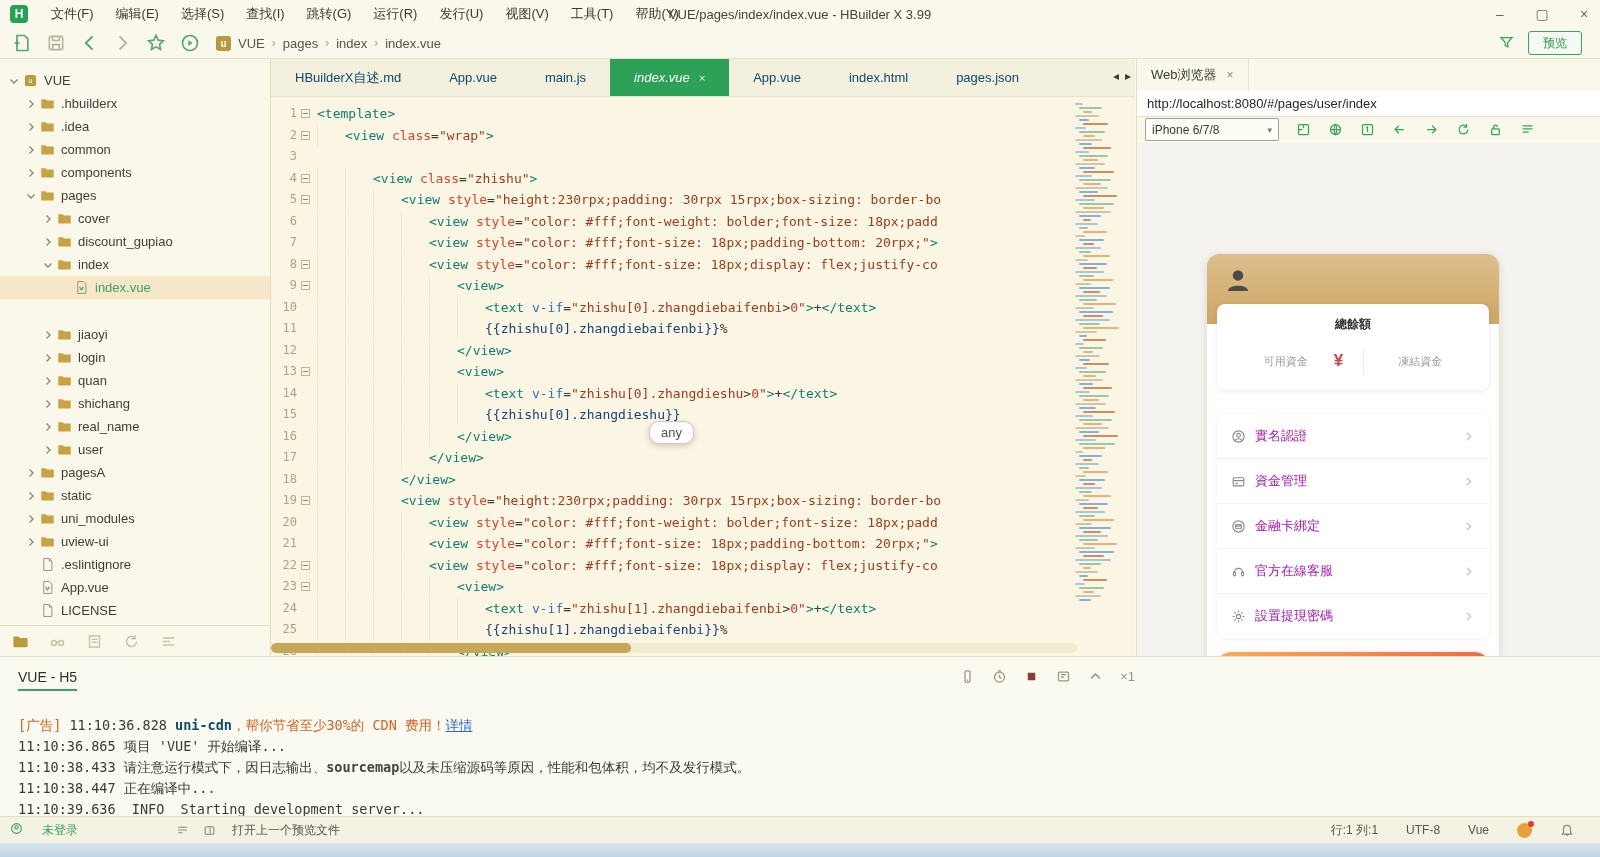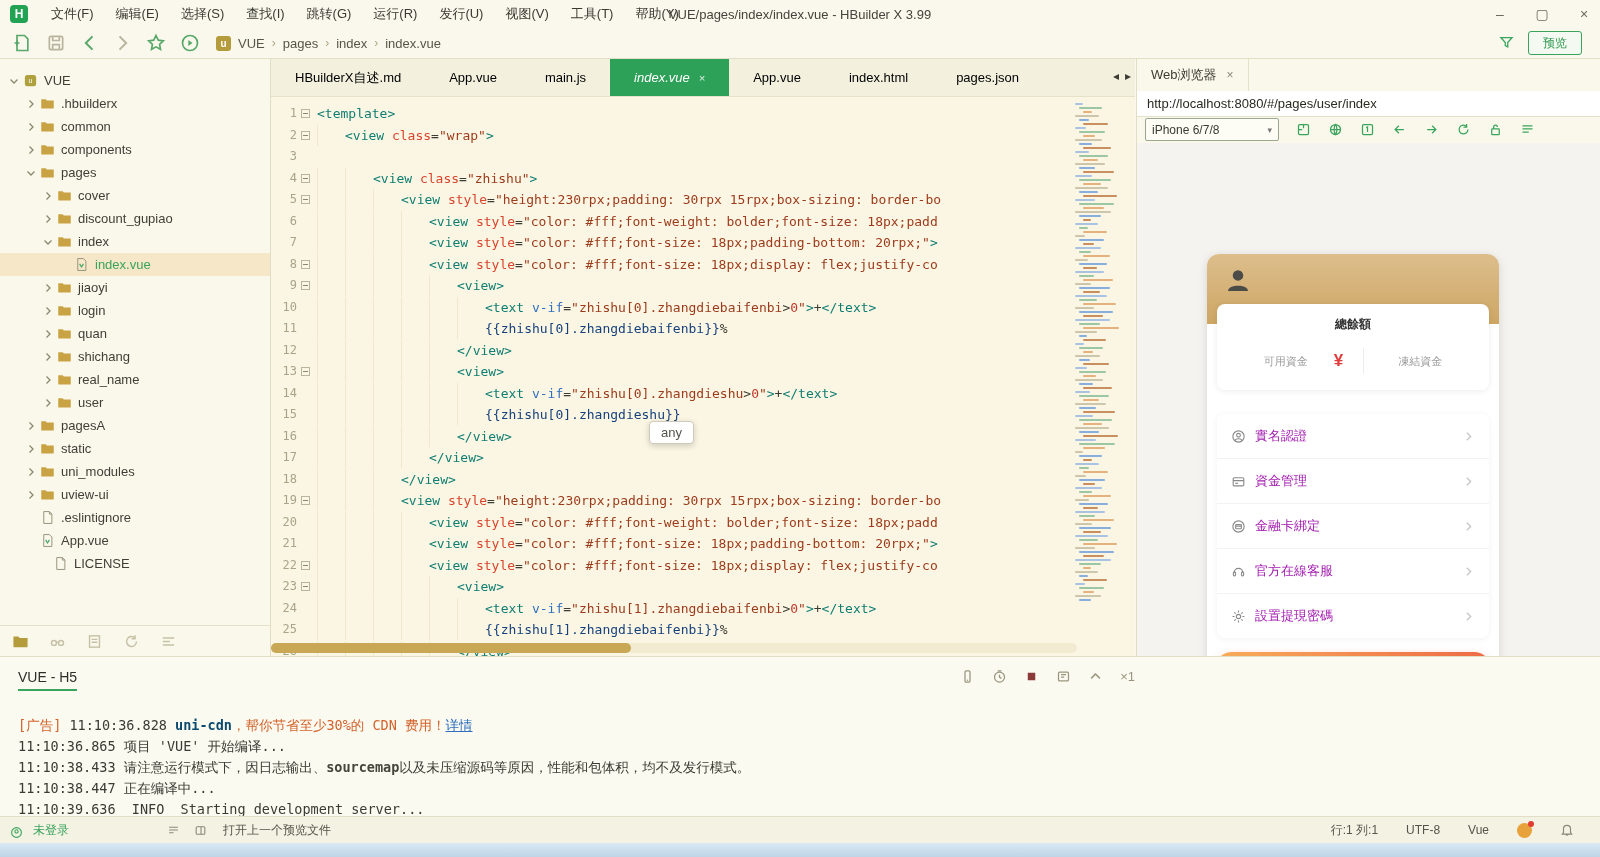--- a/index.html
+++ b/index.html
@@ -43,37 +43,37 @@
   .ticon{width:15px;height:15px;margin-right:6px;flex:0 0 15px}
   #side-footer{position:absolute;bottom:0;left:0;right:0;height:30px;border-top:1px solid #E6E2CA;
                display:flex;align-items:center;gap:20px;padding-left:12px}
   .sf-ic{width:17px;height:17px;color:#C6C1A6}
   .sf-ic.on{color:#B49B3C}
 
   
   #editor{position:absolute;top:59px;left:271px;width:864px;height:597px;background:#FBF6E3}
   #tabsbar{position:absolute;top:0;left:0;right:0;height:37px;background:#F3F1DE;border-bottom:1px solid #E6E2CA;
            display:flex;align-items:stretch}
-  .etab{display:flex;align-items:center;padding:0 24px;font-size:13px;color:#000000}
+  .etab{display:flex;align-items:center;padding:0 24px;font-size:13px;color:#0c4a6e}
   .etab.active{background:#2DA158;color:#fff;font-style:italic}
   .etab .x{margin-left:9px;font-size:11px;opacity:.85}
   #tab-arrows{position:absolute;right:4px;top:10px;display:flex;gap:6px;color:#3C3C34;font-size:12px}
   #codearea{position:absolute;top:37px;left:0;right:58px;bottom:0;overflow:hidden;
             font-family:"DejaVu Sans Mono","Liberation Mono",monospace;font-size:13px}
   .cl{position:absolute;left:0;right:0;height:21px;line-height:21px;white-space:pre}
   .lnum{position:absolute;left:0;width:26px;text-align:right;color:#A8A489;font-size:12px}
   .fold{position:absolute;left:30px;top:6px;width:9px;height:9px;border:1px solid #B9B49C;background:#FBF6E3;box-sizing:border-box}
   .fold:after{content:"";position:absolute;left:1px;right:1px;top:3px;border-top:1px solid #8C8870}
   .ctext{position:absolute;left:46px;display:flex}
   .ig{display:inline-block;width:27px;border-left:1px solid #EFE8CD;height:21px}
   .tg{color:#0E7D72}.at{color:#D9442C}.st{color:#9C3B1B}.vf{color:#2F6FBF}.mu{color:#16417C}.pl{color:#3B3B33}.nu{color:#C0392B}
   #minimap{position:absolute;top:44px;right:16px;width:44px;height:520px;overflow:hidden}
   .mmb{position:absolute;height:2px;border-radius:1px}
   #tooltip{position:absolute;left:378px;top:362px;background:#FFFFFF;border:1px solid #CFCABB;
-           box-shadow:0 2px 6px rgba(0,0,0,.18);padding:3px 11px;font-size:13px;color:#55554C;border-radius:4px}
+           box-shadow:0 2px 6px rgba(0,0,0,.18);padding:3px 11px;font-size:13px;color:#55554C;border-radius:10px}
   #hscroll{position:absolute;left:0;bottom:3px;width:806px;height:10px;background:#F2EBD2;border-radius:5px}
   #hthumb{position:absolute;left:0;top:0;width:360px;height:10px;background:#C9A855;border-radius:5px}
 
   
   #rightpanel{position:absolute;top:59px;left:1136px;width:464px;height:597px;background:#FAF8EB;border-left:1px solid #E2DEC6}
   #ptabrow{position:absolute;top:0;left:0;right:0;height:32px;border-bottom:1px solid #E6E2CA;display:flex;align-items:center}
   #ptab{display:flex;align-items:center;gap:10px;padding:0 14px;font-size:13px;color:#3C3C34;height:100%;
         border-right:1px solid #E6E2CA;background:#FAF8EB}
   #ptab .x{color:#8A8A7C;font-size:12px}
   #urlrow{position:absolute;top:32px;left:0;right:0;height:25px;background:#FFFFFF;border-bottom:1px solid #E3E0CB;display:flex;align-items:center}
@@ -116,21 +116,21 @@
   #ctab:after{content:"";position:absolute;left:0;right:0;bottom:-6px;border-bottom:2px solid #3AA45D}
   #cicons{position:absolute;right:465px;top:12px;display:flex;gap:17px;align-items:center;color:#9A957E}
   .ci{width:15px;height:15px}
   .clog{position:absolute;left:18px;height:21px;line-height:21px;white-space:pre;
         font-family:"DejaVu Sans Mono","Liberation Mono",monospace;font-size:13.5px;color:#45453C}
   .ad{color:#D2622B}.adb{color:#0c4a6e;font-weight:bold}.lnk{color:#2F6FBF;text-decoration:underline}.bld{font-weight:bold}
 
   
   #statusbar{position:absolute;top:816px;left:0;width:1600px;height:26px;background:#F4F2E2;border-top:1px solid #E2DEC6;
              display:flex;align-items:center;font-size:12px;color:#55544A}
-  #sb-login{display:flex;align-items:flex-end;gap:10px;color:#3AA45D;margin-left:10px}
+  #sb-login{display:flex;align-items:flex-start;gap:19px;color:#3AA45D;margin-left:10px}
   #sb-icons{display:flex;gap:14px;margin-left:98px;color:#8C8878}
   #sb-open-prev{margin-left:16px}
   #sb-right{position:absolute;right:26px;display:flex;align-items:center;gap:28px}
   #sb-update{position:relative;width:15px;height:15px;border-radius:50%;background:#E7A23C}
   #sb-update:after{content:"";position:absolute;right:-2px;top:-2px;width:6px;height:6px;border-radius:50%;background:#E03C2F}
   #sb-bell{width:14px;height:14px;color:#8C8878}
 
   #taskstrip{position:absolute;top:843px;left:0;width:1600px;height:14px;background:linear-gradient(#D9E8F4,#BFD5E6)}
 </style>
 </head>
@@ -243,20 +243,33 @@
         <span class="tchev">
           <svg viewBox="0 0 24 24" fill="none" stroke="currentColor" stroke-width="2.6">
             <path d="M9 5l7 7-7 7"></path>
           </svg>
         </span>
         <span class="ticon">
           <svg viewBox="0 0 24 24" fill="#C9A243">
             <path d="M2 5h7l2 2h11v12a1 1 0 0 1-1 1H3a1 1 0 0 1-1-1z"></path>
           </svg>
         </span>
+        <span>.idea</span>
+      </div>
+      <div class="trow" style="padding-left: 25px;">
+        <span class="tchev">
+          <svg viewBox="0 0 24 24" fill="none" stroke="currentColor" stroke-width="2.6">
+            <path d="M9 5l7 7-7 7"></path>
+          </svg>
+        </span>
+        <span class="ticon">
+          <svg viewBox="0 0 24 24" fill="#C9A243">
+            <path d="M2 5h7l2 2h11v12a1 1 0 0 1-1 1H3a1 1 0 0 1-1-1z"></path>
+          </svg>
+        </span>
         <span>common</span>
       </div>
       <div class="trow" style="padding-left: 25px;">
         <span class="tchev">
           <svg viewBox="0 0 24 24" fill="none" stroke="currentColor" stroke-width="2.6">
             <path d="M9 5l7 7-7 7"></path>
           </svg>
         </span>
         <span class="ticon">
           <svg viewBox="0 0 24 24" fill="#C9A243">
@@ -320,21 +333,21 @@
       <div class="trow sel" style="padding-left: 59px;">
         <span class="tchev"></span>
         <span class="ticon">
           <svg viewBox="0 0 24 24" fill="none" stroke="#9A957E" stroke-width="1.6">
             <path d="M6 2.5h9l4 4V21.5H6z"></path>
             <path d="M9 11l3 5 3-5" stroke="#3AA45D" stroke-width="1.8"></path>
           </svg>
         </span>
         <span>index.vue</span>
       </div>
-      <div class="trow" style="padding-left: 42px;">
+      <div class="trow" style="padding-left: 42px; margin-top: 24px;">
         <span class="tchev">
           <svg viewBox="0 0 24 24" fill="none" stroke="currentColor" stroke-width="2.6">
             <path d="M9 5l7 7-7 7"></path>
           </svg>
         </span>
         <span class="ticon">
           <svg viewBox="0 0 24 24" fill="#C9A243">
             <path d="M2 5h7l2 2h11v12a1 1 0 0 1-1 1H3a1 1 0 0 1-1-1z"></path>
           </svg>
         </span>
@@ -470,21 +483,21 @@
       <div class="trow" style="padding-left: 25px;">
         <span class="tchev"></span>
         <span class="ticon">
           <svg viewBox="0 0 24 24" fill="none" stroke="#9A957E" stroke-width="1.6">
             <path d="M6 2.5h9l4 4V21.5H6z"></path>
             <path d="M9 11l3 5 3-5" stroke="#3AA45D" stroke-width="1.8"></path>
           </svg>
         </span>
         <span>App.vue</span>
       </div>
-      <div class="trow" style="padding-left: 38px;">
+      <div class="trow" style="padding-left: 25px;">
         <span class="tchev"></span>
         <span class="ticon">
           <svg viewBox="0 0 24 24" fill="none" stroke="#9A957E" stroke-width="1.6">
             <path d="M6 2.5h9l4 4V21.5H6z"></path>
             <path d="M15 2.5v4h4"></path>
           </svg>
         </span>
         <span>LICENSE</span>
       </div>
     </div>

